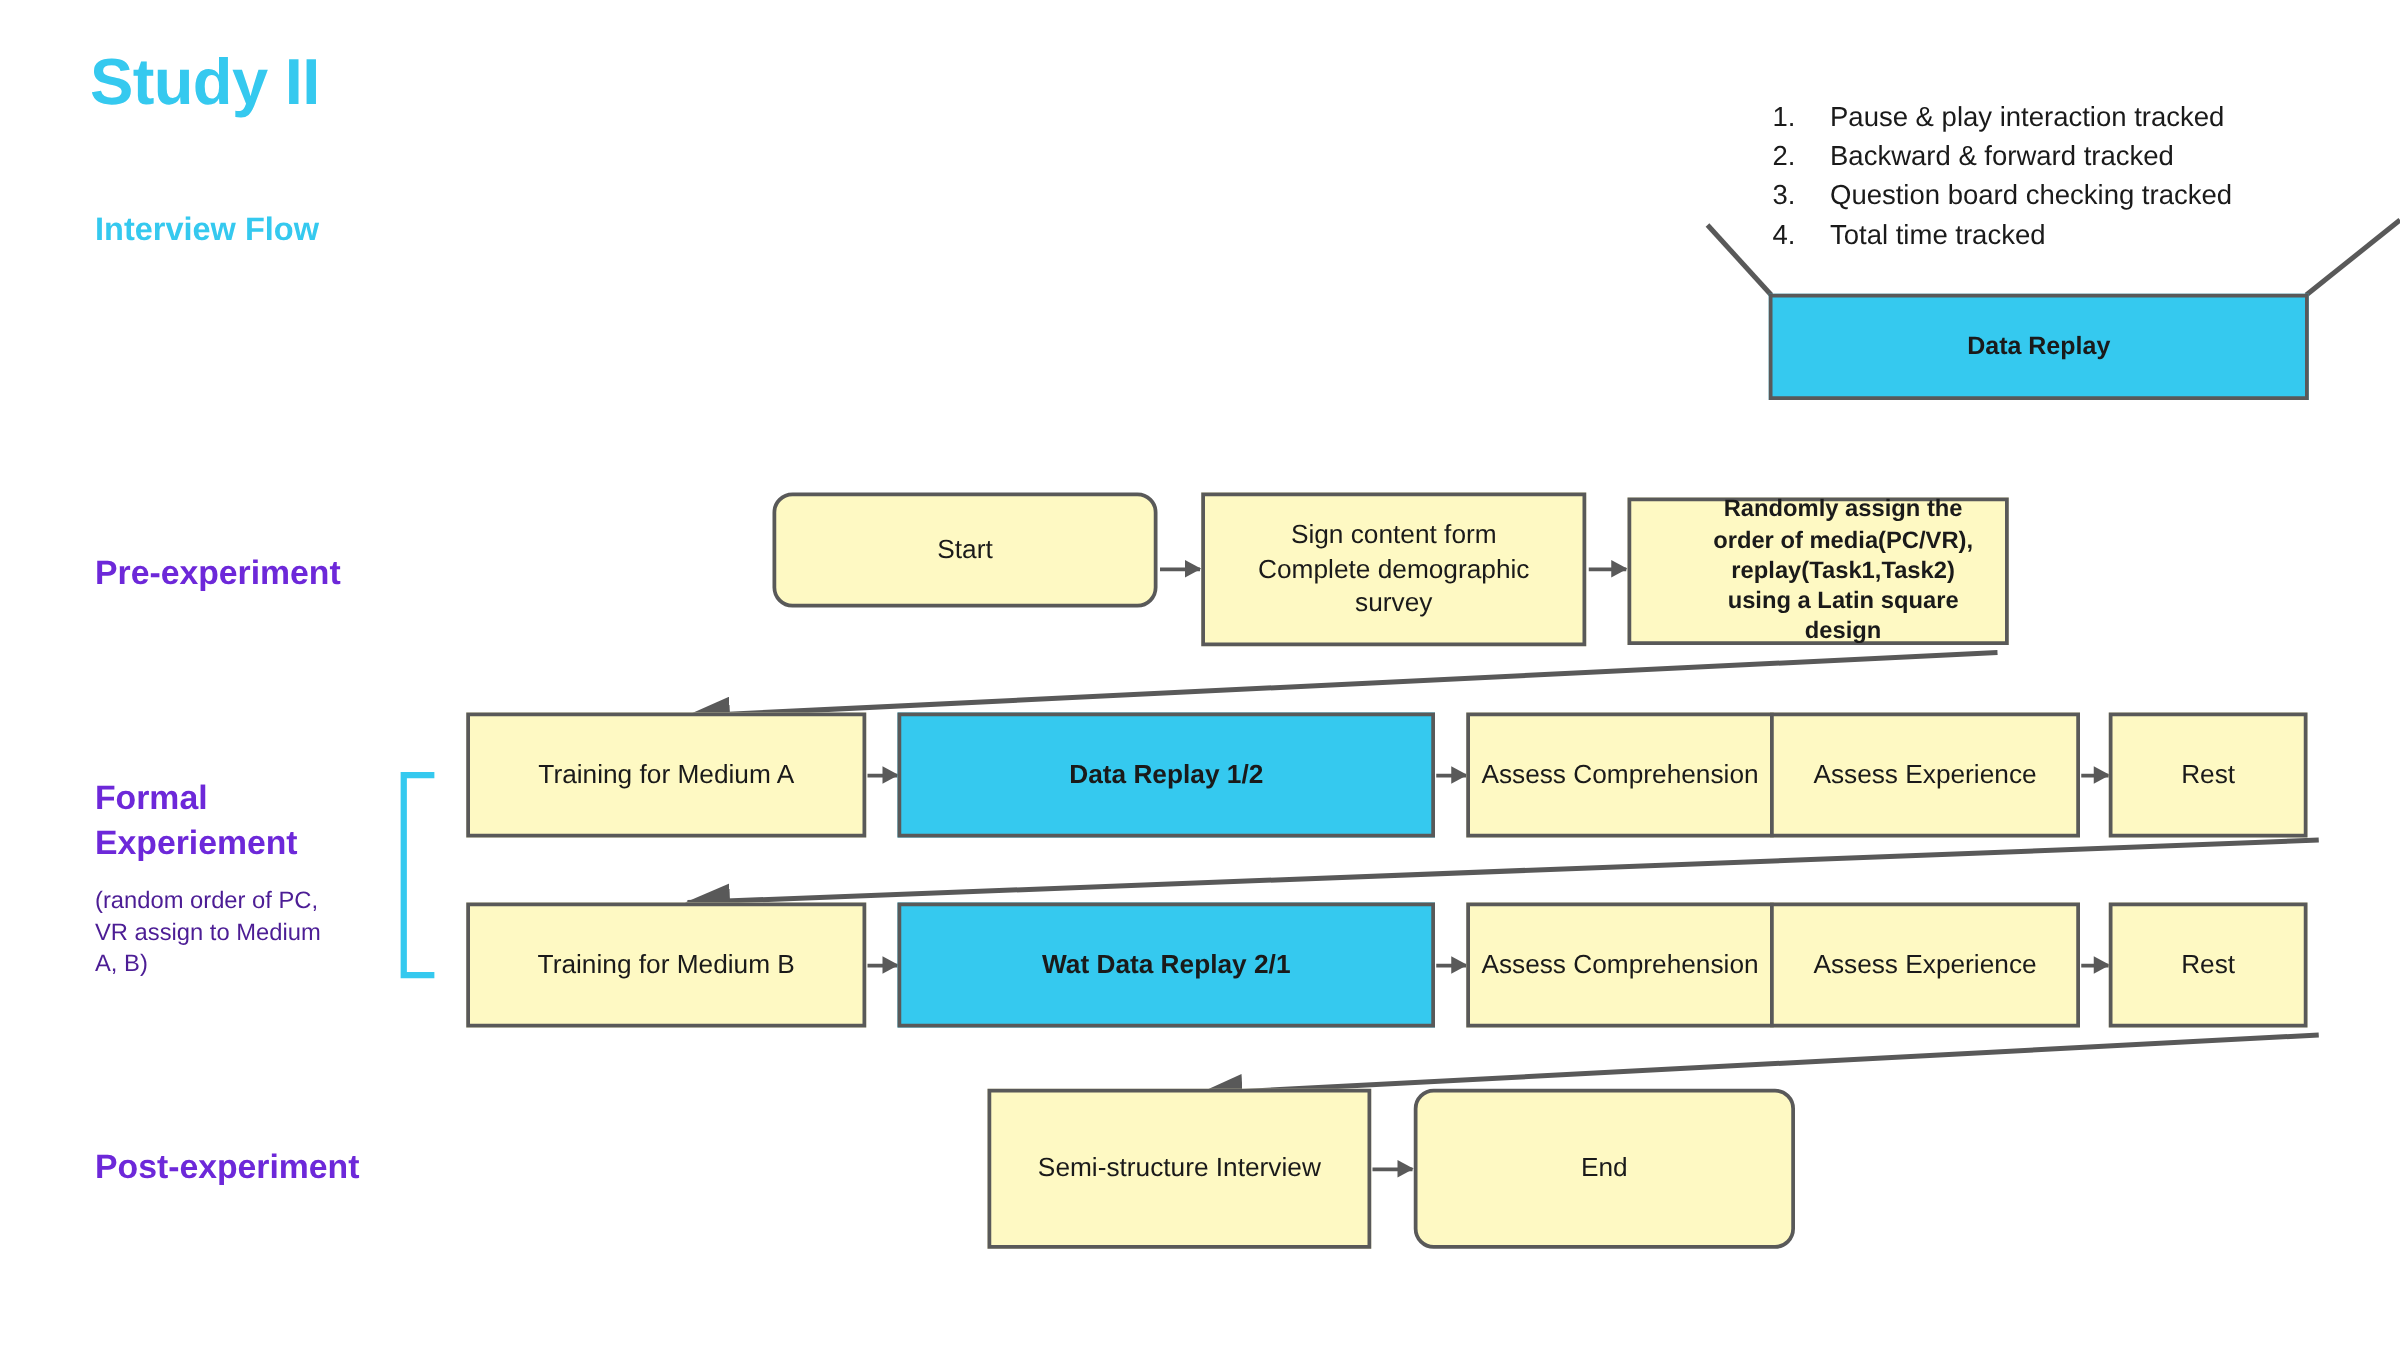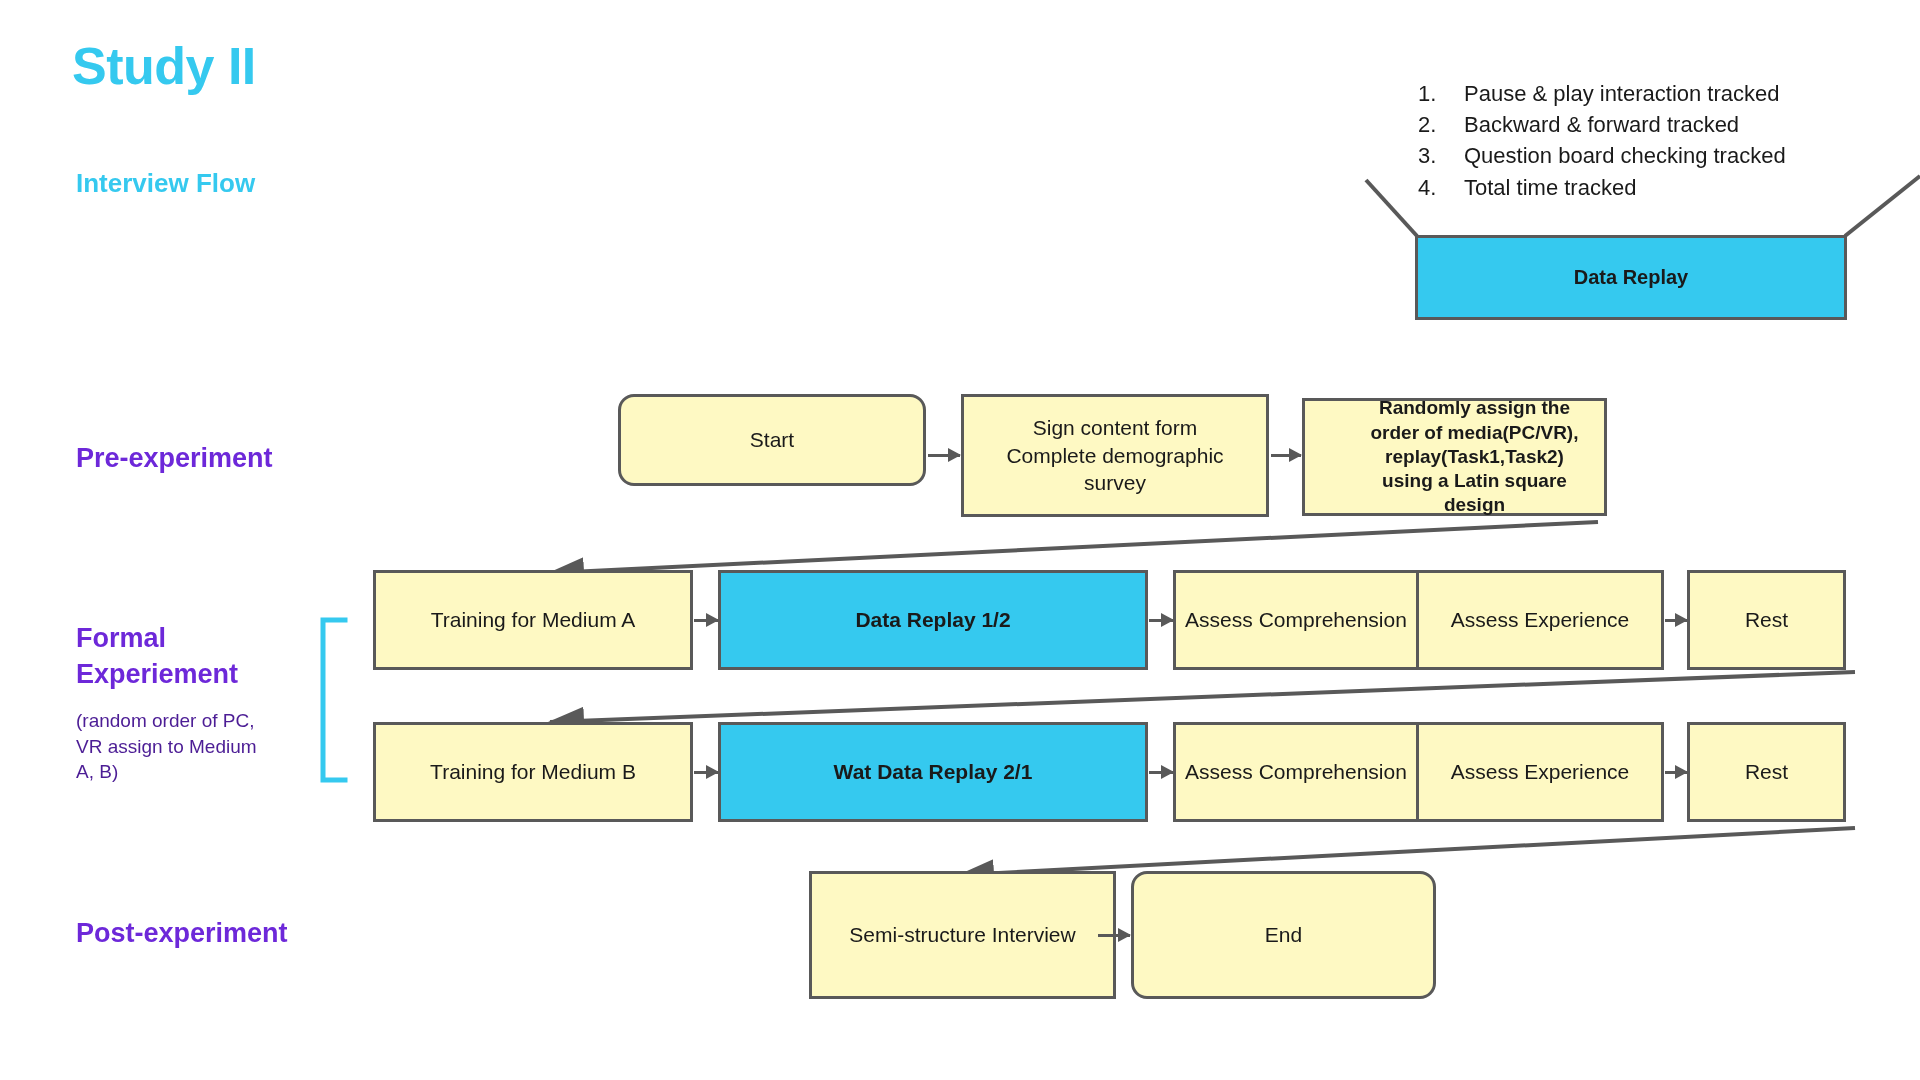--- a/index.html
+++ b/index.html
@@ -229,19 +229,19 @@
   <div class="arrow-h" style="left:1149px; top:771px; width:24px;"></div>
 
   <div class="node" id="node-comprehension-b" style="left:1173px; top:722px; width:246px; height:100px;">Assess Comprehension</div>
 
   <div class="node" id="node-experience-b" style="left:1416px; top:722px; width:248px; height:100px;">Assess Experience</div>
 
   <div class="arrow-h" style="left:1665px; top:771px; width:22px;"></div>
 
   <div class="node" id="node-rest-b" style="left:1687px; top:722px; width:159px; height:100px;">Rest</div>
 
-  <div class="node" id="node-interview" style="left:790px; top:871px; width:307px; height:128px;margin-left:19px;">Semi-structure Interview</div>
+  <div class="node" id="node-interview" style="left:790px; top:871px; width:307px; height:128px;">Semi-structure Interview</div>
 
   <div class="arrow-h" style="left:1098px; top:934px; width:32px;"></div>
 
   <div class="node rounded" id="node-end" style="left:1131px; top:871px; width:305px; height:128px;">End</div>
 
 </div>
 
 </body></html>

